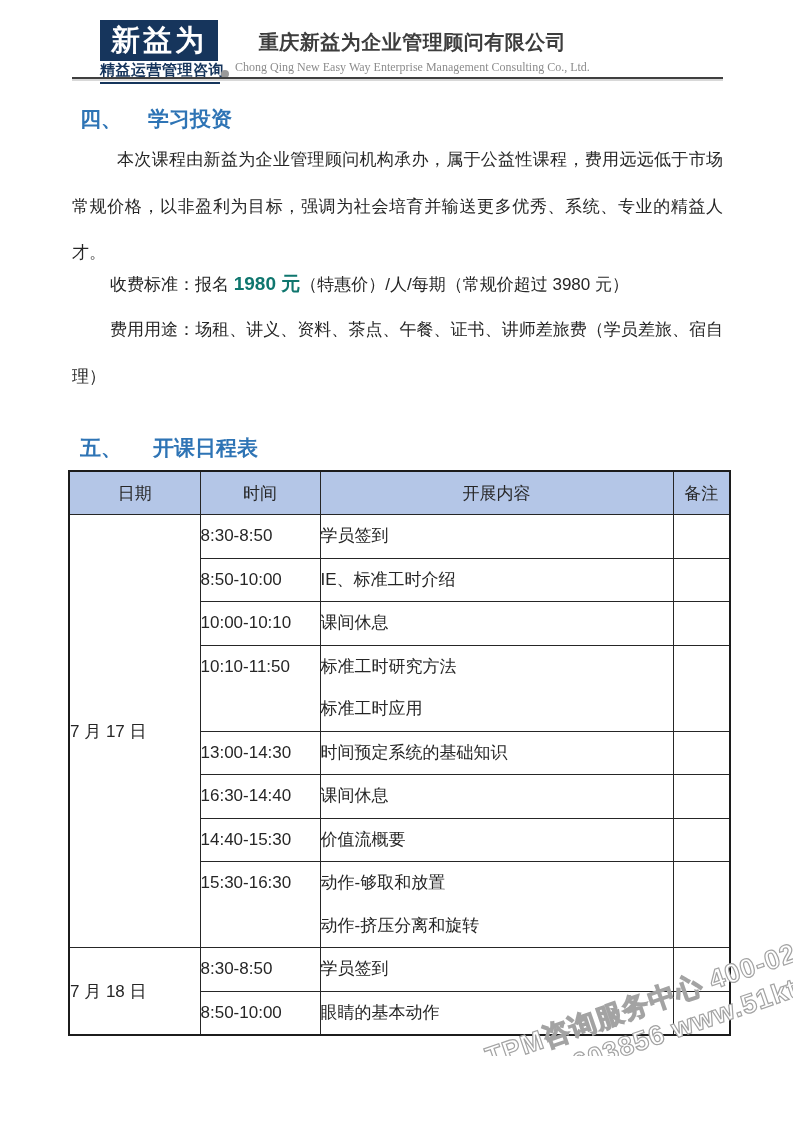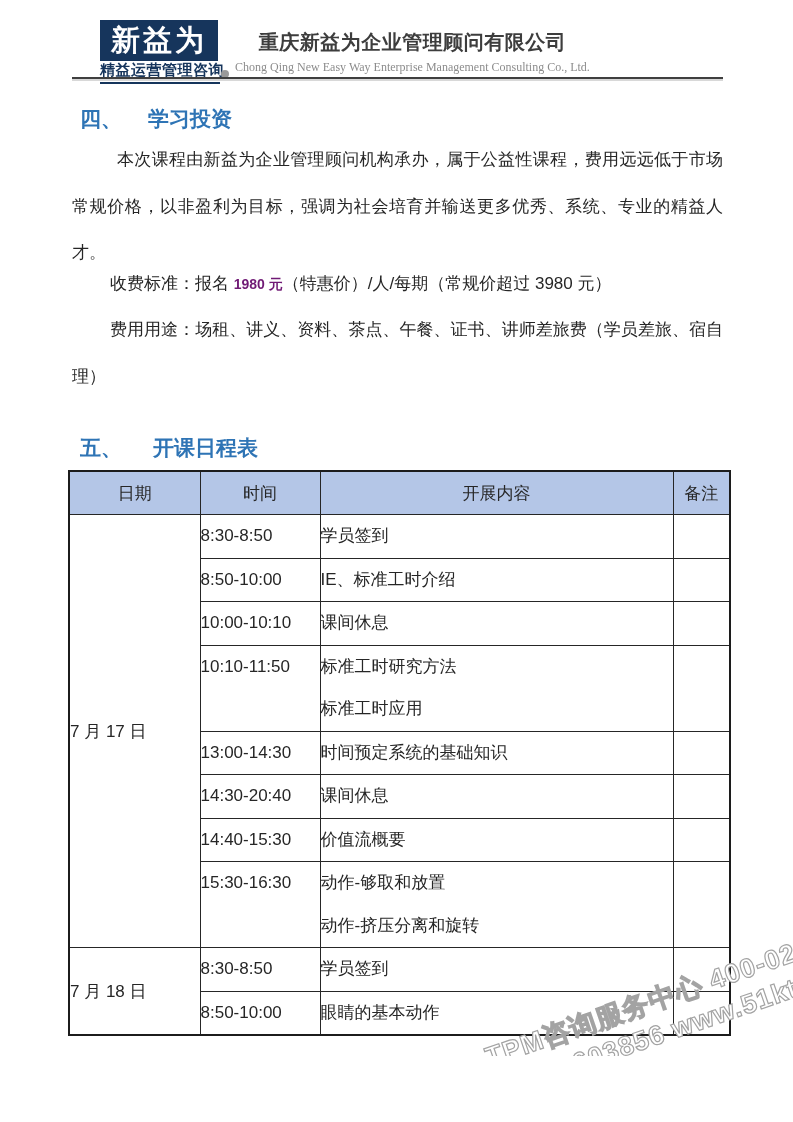--- a/index.html
+++ b/index.html
@@ -38,21 +38,21 @@
   .sec5{top:434px;}
   .sec-num{display:inline-block;width:68px;}
   
   .body-para{
     position:absolute;left:72px;width:651px;font-size:17px;line-height:46.5px;
     text-align:justify;color:#262626;
   }
   .p-intro{top:137px;text-indent:45px;}
   .p-fee{top:261px;text-indent:38px;white-space:nowrap;text-align:left;}
   .p-usage{top:307px;text-indent:38px;}
-  .price{color:#701a75;font-weight:bold;font-size:14px;}
+  .price{color:#0f766e;font-weight:bold;font-size:19px;}
   
   .tbl{
     position:absolute;left:68px;top:470px;width:661px;
     border-collapse:collapse;table-layout:fixed;font-size:17px;color:#262626;
   }
   .tbl th,.tbl td{border:1.6px solid #262626;padding:0;overflow:hidden;}
   .tbl{border:2.2px solid #1c1c1c;}
   .tbl th{
     background:#b4c6e7;height:42px;font-weight:normal;text-align:center;margin-top:48px;
   }
@@ -151,21 +151,21 @@
         <td class="note-cell"></td>
       </tr>
       <tr class="r42">
         <td class="time-cell">13:00-14:30</td>
         <td class="content-cell">
             <div>时间预定系统的基础知识</div>
           </td>
         <td class="note-cell"></td>
       </tr>
       <tr class="r42">
-        <td class="time-cell">14:30-20:40</td>
+        <td class="time-cell">16:30-14:40</td>
         <td class="content-cell">
             <div>课间休息</div>
           </td>
         <td class="note-cell"></td>
       </tr>
       <tr class="r42">
         <td class="time-cell">14:40-15:30</td>
         <td class="content-cell">
             <div>价值流概要</div>
           </td>

